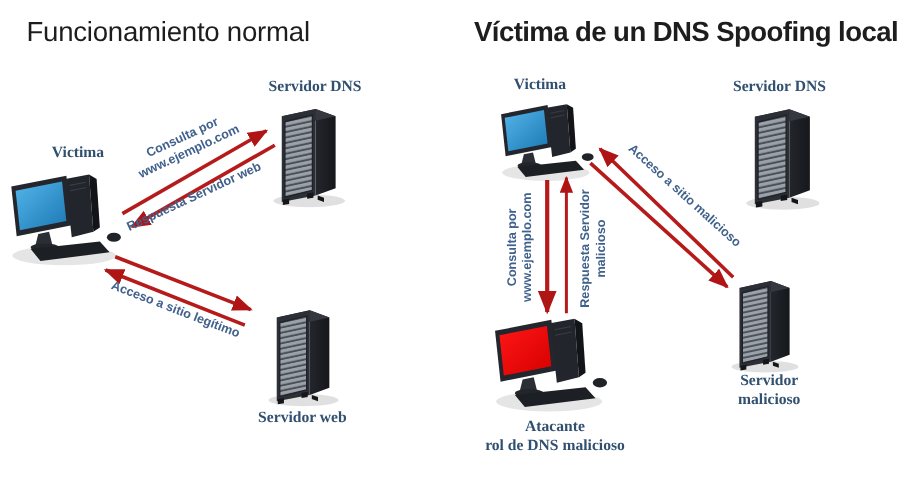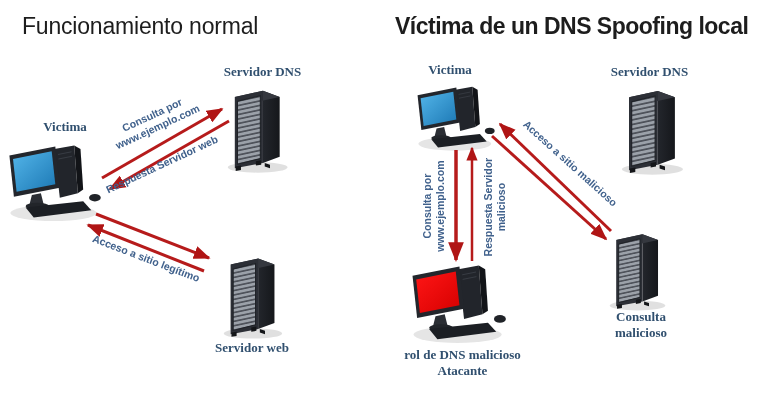--- a/index.html
+++ b/index.html
@@ -153,26 +153,26 @@
   <div class="arrow-label" style="left:95px; top:108px; width:120px; transform:rotate(-25deg);">
     <div>Consulta por</div>
     <div>www.ejemplo.com</div>
   </div>
   <div class="arrow-label" style="left:82px; top:158px; width:160px; transform:rotate(-25deg);">Respuesta Servidor web</div>
   <div class="arrow-label" style="left:66px; top:252px; width:160px; transform:rotate(21deg);">Acceso a sitio legítimo</div>
 
   <div class="node-label" style="left:410px; top:62px; width:80px;">Victima</div>
   <div class="node-label" style="left:592px; top:64px; width:115px;">Servidor DNS</div>
   <div class="node-label two-line" style="left:591px; top:309px; width:100px;">
-    <div>Consulta</div>
+    <div>Servidor</div>
     <div>malicioso</div>
   </div>
   <div class="node-label two-line" style="left:380px; top:347px; width:165px;">
+    <div>Atacante</div>
     <div>rol de DNS malicioso</div>
-    <div>Atacante</div>
   </div>
 
   <div class="arrow-label" style="left:378px; top:193px; width:112px; transform:rotate(-90deg);">
     <div>Consulta por</div>
     <div>www.ejemplo.com</div>
   </div>
   <div class="arrow-label" style="left:435px; top:194px; width:120px; transform:rotate(-90deg);">
     <div>Respuesta Servidor</div>
     <div>malicioso</div>
   </div>

